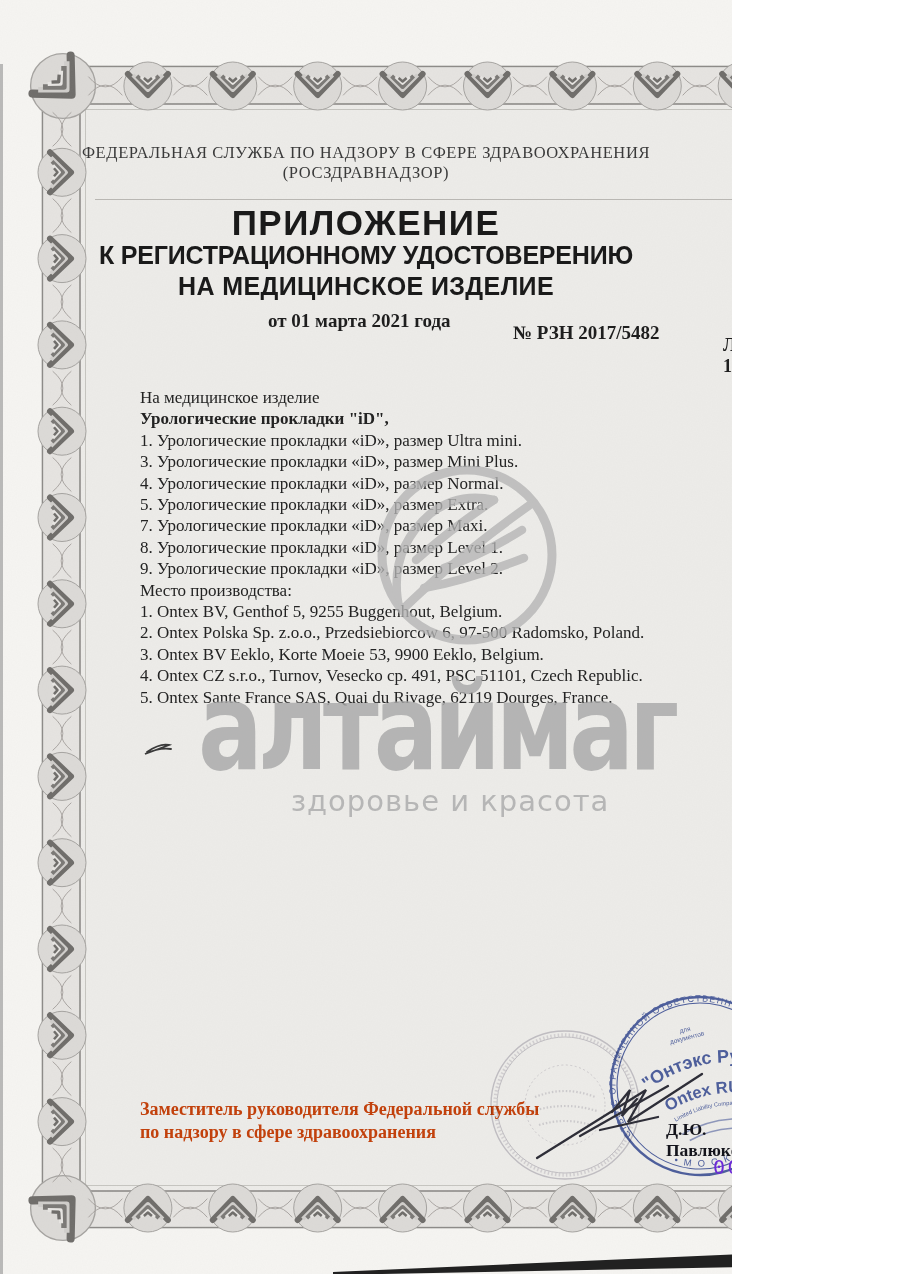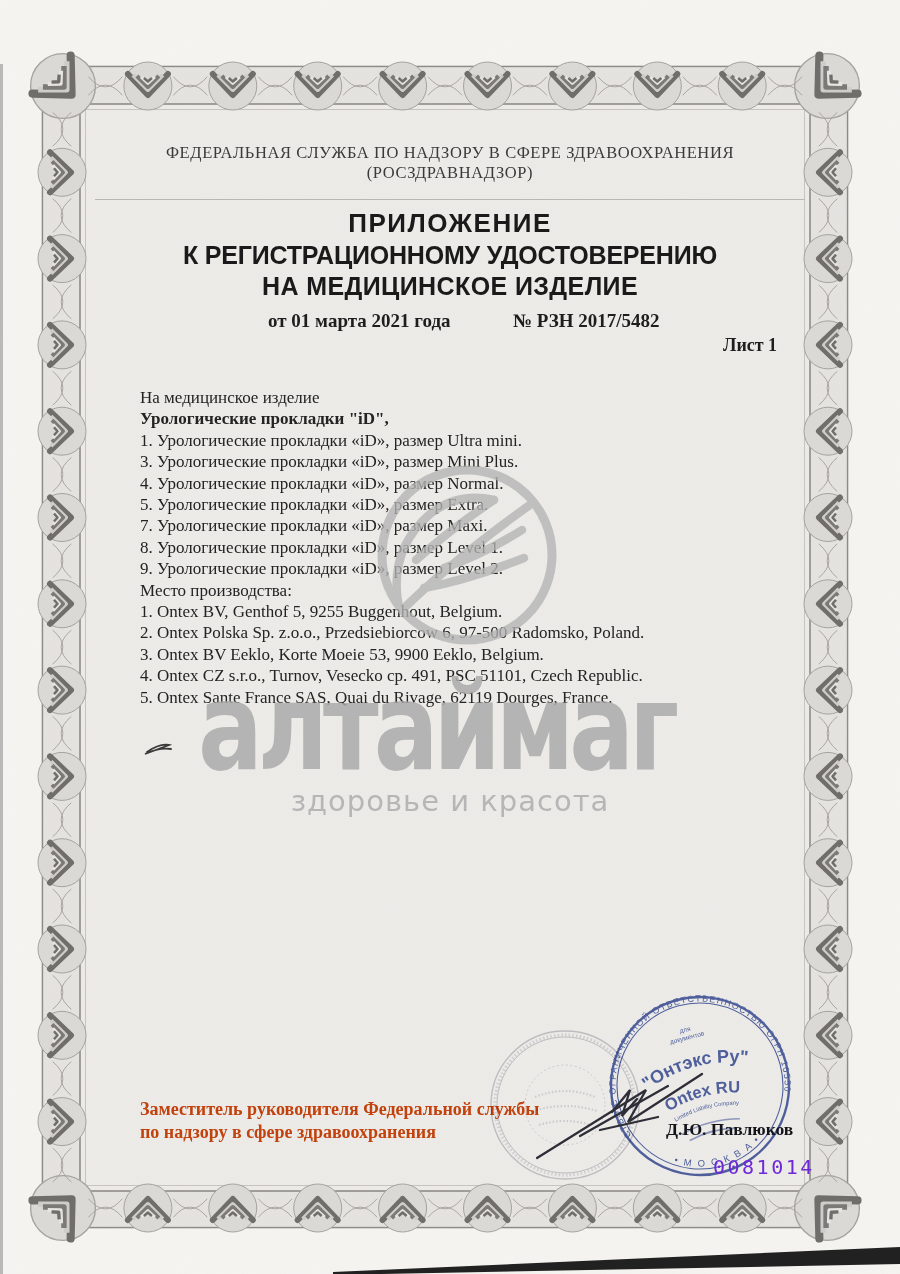--- a/index.html
+++ b/index.html
@@ -1,35 +1,35 @@
 <!DOCTYPE html>
 <html><head>
 <meta charset="utf-8">
 <style>
   html,body{margin:0;padding:0;background:#ffffff;}
-  .page{position:relative;width:900px;height:1274px;background:#f6f5f2;overflow:hidden;
+  .page{position:relative;width:732px;height:1274px;background:#f6f5f2;overflow:hidden;
         font-family:"Liberation Serif",serif;color:#2b2b2b;}
   .abs{position:absolute;}
   svg.layer{position:absolute;left:0;top:0;pointer-events:none;}
 
   .inner-paper{left:80px;top:104px;width:730px;height:1087px;background:#edece9;}
 
   .header{left:0;right:0;top:143px;text-align:center;font-size:16.5px;letter-spacing:.6px;
           color:#3a3a3a;line-height:20px;}
   .divider{left:95px;top:199px;width:710px;height:1px;background:#b9b7b3;}
 
   .title{left:0;right:0;top:208px;text-align:center;font-family:"Liberation Sans",sans-serif;
          font-weight:bold;color:#1a1a1a;}
-  .t1{font-size:26px;letter-spacing:1.5px;line-height:30px;}
+  .t1{font-size:35px;letter-spacing:1.5px;line-height:30px;}
   .t2{font-size:25px;letter-spacing:-.2px;line-height:30px;margin-top:2px;}
   .t3{font-size:25px;letter-spacing:.4px;line-height:30px;margin-top:1px;}
 
   .meta{top:310px;font-weight:bold;font-size:19px;color:#1e1e1e;}
   .meta-date{left:268px;}
-  .meta-num{left:513px;}
+  .meta-num{left:513px;margin-top:12px;}
   .sheet{left:723px;top:335px;font-weight:bold;font-size:18px;color:#1e1e1e;}
 
   .bodytext{left:140px;top:387px;width:560px;font-size:17px;line-height:21.4px;color:#232323;}
   .bodytext .bold{font-weight:bold;}
 
   .wm-brand{left:198px;top:693px;font-family:"DejaVu Sans",sans-serif;font-weight:bold;
             font-size:96px;line-height:92px;letter-spacing:-5px;color:#a9a9a9;opacity:.82;
             transform:scaleY(1.26);transform-origin:0 100%;white-space:nowrap;}
   .wm-tagline{left:200px;top:784px;width:500px;text-align:center;
               font-family:"DejaVu Sans",sans-serif;font-size:29px;letter-spacing:1px;

